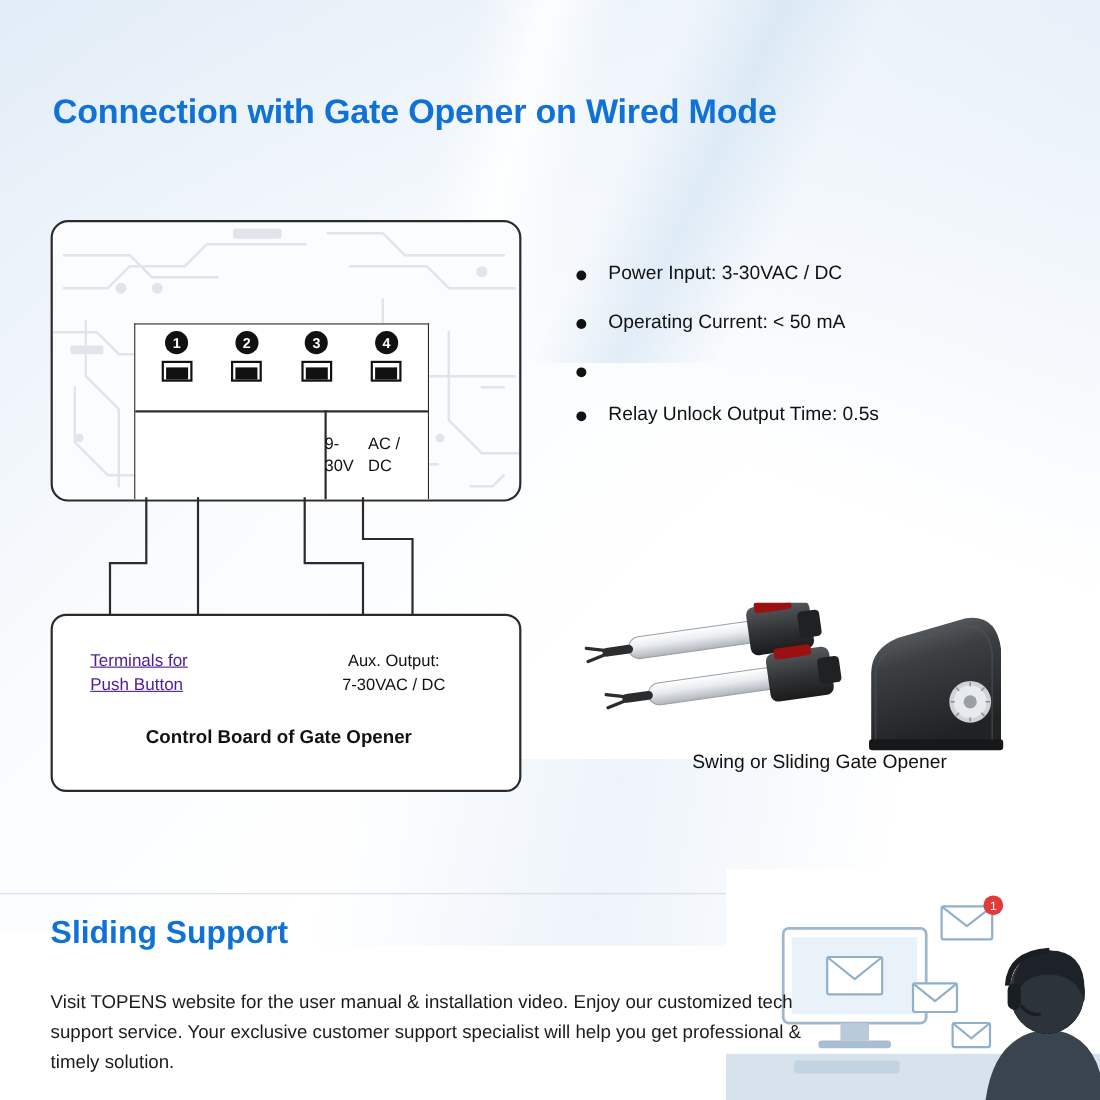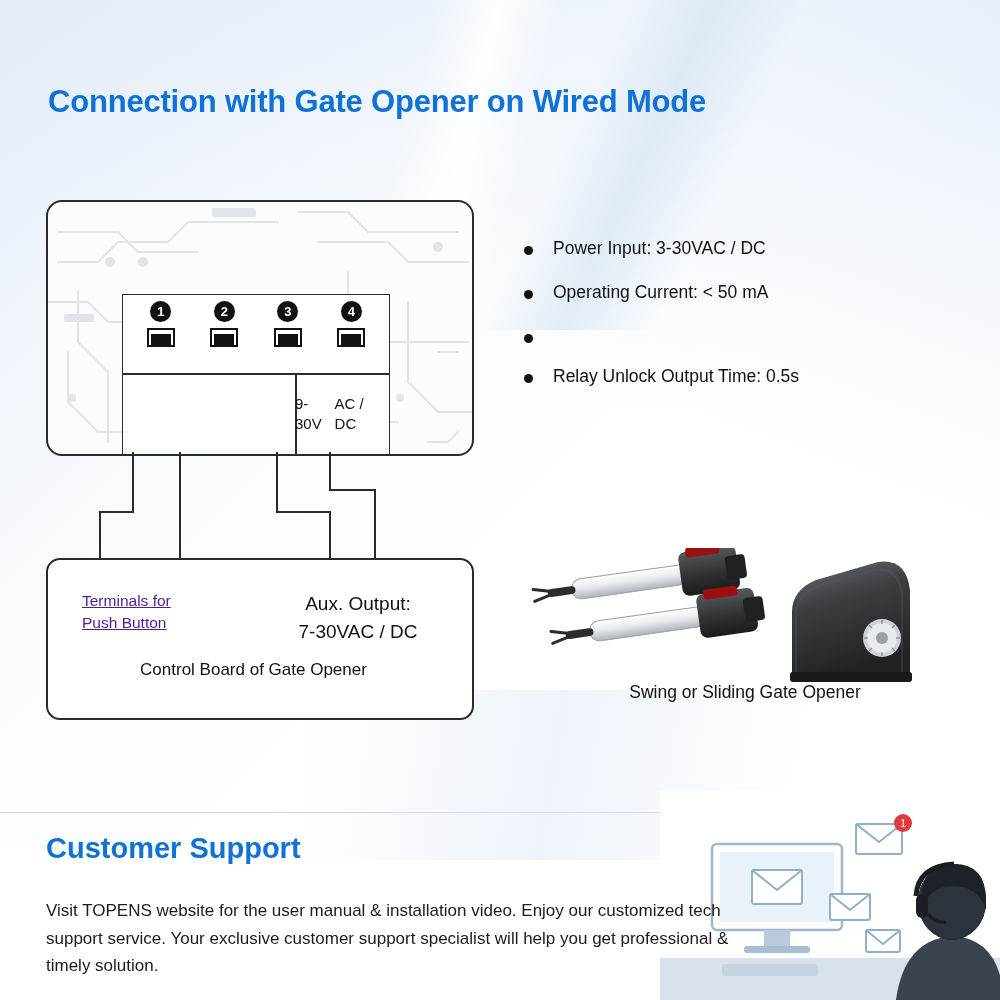--- a/index.html
+++ b/index.html
@@ -191,31 +191,31 @@
     color: #4c1d95;
     line-height: 1.45;
     text-decoration: underline;
   }
   .cb-right {
     position: absolute;
     left: 228px;
     top: 30px;
     width: 164px;
     text-align: center;
-    font-size: 19px;
+    font-size: 15px;
     color: #111;
     line-height: 1.45;
   }
   .cb-title {
     position: absolute;
     left: 0; right: 13px;
     top: 100px;
     text-align: center;
     font-size: 17px;
-    font-weight: normal;
+    font-weight: bold;
     color: #111;
   }
 
   
   .specs {
     position: absolute;
     left: 524px;
     top: 238px;
     width: 450px;
   }
@@ -497,15 +497,15 @@
         <ellipse cx="292" cy="112" rx="34" ry="38" fill="#2b3views"></ellipse>
         <ellipse cx="292" cy="112" rx="34" ry="38" fill="#2c333b"></ellipse>
         <path d="M262 108 Q262 74 294 74 Q326 74 326 110 L326 120 Q318 96 294 96 Q268 96 262 120 Z" fill="#1d2228"></path>
         <rect x="256" y="104" width="12" height="24" rx="6" fill="#1a1e23"></rect>
         <path d="M256 106 Q258 76 294 74" fill="none" stroke="#1a1e23" stroke-width="5"></path>
         <path d="M268 124 q8 10 18 8" fill="none" stroke="#1a1e23" stroke-width="3"></path>
       </g>
     </svg>
   </div>
 
-  <h2 class="support-title">Customer Support</h2>
+  <h2 class="support-title">Sliding Support</h2>
   <p class="support-text">Visit TOPENS website for the user manual &amp; installation video. Enjoy our customized tech support service. Your exclusive customer support specialist will help you get professional &amp; timely solution.</p>
 </div>
 
 </body></html>

